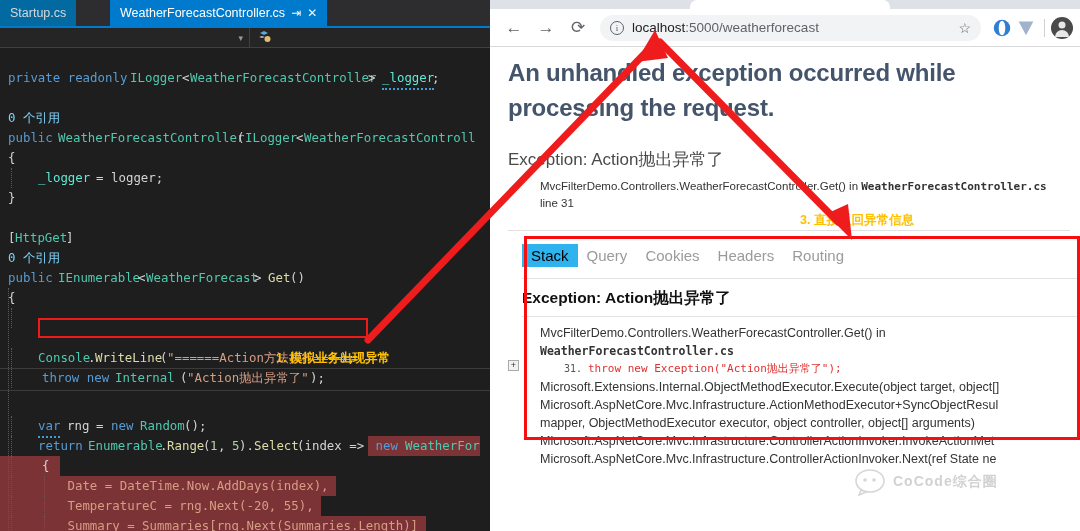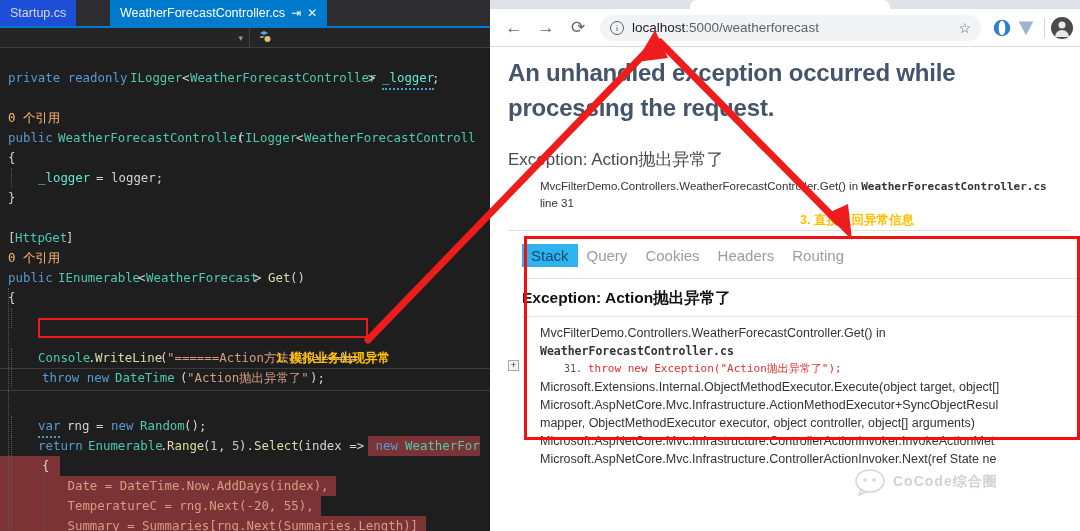--- a/index.html
+++ b/index.html
@@ -18,21 +18,21 @@
   #vs-tabstrip {
     position:absolute; left:0; top:0; width:520px; height:26px;
     background:#2d2d30;
   }
   .vs-tab {
     position:absolute; top:0; height:26px;
     display:flex; align-items:center; gap:6px;
     padding:0 10px;
     font-size:12.5px; color:#f1f1f1; white-space:nowrap;
   }
-  .vs-tab.inactive { left:0; background:#1d4ed8; color:#d8d8d8; }
+  .vs-tab.inactive { left:0; background:#0369a1; color:#d8d8d8; }
   .vs-tab.active  { left:110px; background:#007acc; color:#ffffff; }
   .vs-pin, .vs-close { font-size:12px; opacity:.95; line-height:1; }
   .vs-pin { transform:rotate(0deg); }
   #vs-tab-underline {
     position:absolute; left:0; top:26px; width:520px; height:2px; background:#007acc;
   }
   #vs-navbar {
     position:absolute; left:0; top:28px; width:520px; height:20px;
     background:#252526; display:flex; align-items:center;
     border-bottom:1px solid #3f3f46;
@@ -58,21 +58,21 @@
   }
   .cl { position:absolute; left:0; width:520px; height:20px; white-space:pre; }
   .ind { position:absolute; width:1px; height:20px; border-left:1px dotted #5a5a5a; }
   .txt { position:absolute; white-space:pre; }
   .kw   { color:#569cd6; }
   .ty   { color:#4ec9b0; }
   .st   { color:#d69d85; }
   .num  { color:#b5cea8; }
   .pl   { color:#d4d4d4; }
   .attr { color:#4ec9b0; }
-  .ref  { color:#fdba74; }
+  .ref  { color:#7dd3fc; }
   .id   { color:#5eead4; }
   .method { color:#dcdcaa; }
   .sel  { background:#7c3336; }
   .squiggle { border-bottom:2px dotted #3f9cd6; }
   .hsep {
     position:absolute; left:0; width:520px; height:1px; background:#3b3b3b;
   }
   #vs-scroll-right {
     position:absolute; right:0; top:48px; width:5px; height:483px; background:#3e3e42;
   }
@@ -160,21 +160,21 @@
   #panel {
     position:absolute; left:32px; top:190px; width:558px;
   }
   #tabs {
     position:absolute; left:0; top:0; height:34px;
     display:flex; align-items:center; gap:0;
   }
   .ptab {
     font-size:15px; color:#9b9b9b; padding:3px 9px; white-space:nowrap;
   }
-  .ptab.active { background:#2fb3ee; color:#0c4a6e; }
+  .ptab.active { background:#2fb3ee; color:#000000; }
   #hr2 { position:absolute; left:0; top:40px; width:558px; height:1px; background:#e4e4e4; }
   #exc-head {
     position:absolute; left:0; top:50px;
     font-size:15.5px; font-weight:bold; color:#111; white-space:nowrap;
   }
   #hr3 { position:absolute; left:0; top:78px; width:558px; height:1px; background:#e4e4e4; }
 
   #stack { position:absolute; left:0; top:86px; width:558px; }
   .sframe { position:relative; font-size:12.5px; color:#333; line-height:18px; }
   .sframe .bold-mono {
@@ -286,21 +286,21 @@
     </div>
     <div class="cl" style="top:240px">
       <span class="ind" style="left:11px"></span>
     </div>
 
     <div class="cl" style="top:280px">
       <span class="ind" style="left:11px"></span><span class="txt ty" style="left:38px">Console</span><span class="txt pl" style="left:88px">.</span><span class="txt method" style="left:95px">WriteLine</span><span class="txt pl" style="left:160px">(</span><span class="txt st" style="left:167px">"======Action方法执行======"</span><span class="txt pl" style="left:340px">);</span>
     </div>
 
     <div class="cl" style="top:300px">
-      <span class="ind" style="left:11px"></span><span class="txt kw" style="left:42px">throw new</span><span class="txt ty" style="left:115px">DateTime</span><span class="txt pl" style="left:180px">(</span><span class="txt st" style="left:187px">"Action抛出异常了"</span><span class="txt pl" style="left:310px">);</span>
+      <span class="ind" style="left:11px"></span><span class="txt kw" style="left:42px">throw new</span><span class="txt ty" style="left:115px">Internal</span><span class="txt pl" style="left:180px">(</span><span class="txt st" style="left:187px">"Action抛出异常了"</span><span class="txt pl" style="left:310px">);</span>
     </div>
     <div class="hsep" style="top:320px"></div>
     <div class="hsep" style="top:342px"></div>
 
     <div class="cl" style="top:348px">
       <span class="ind" style="left:11px"></span><span class="txt kw squiggle" style="left:38px">var</span><span class="txt pl" style="left:67px">rng</span><span class="txt pl" style="left:96px">=</span><span class="txt kw" style="left:111px">new</span><span class="txt ty" style="left:140px">Random</span><span class="txt pl" style="left:184px">();</span>
     </div>
     <div class="cl" style="top:368px">
       <span class="ind" style="left:11px"></span><span class="txt kw" style="left:38px">return</span><span class="txt ty" style="left:88px">Enumerable</span><span class="txt pl" style="left:160px">.</span><span class="txt method" style="left:167px">Range</span><span class="txt pl" style="left:203px">(</span><span class="txt num" style="left:210px">1</span><span class="txt pl" style="left:218px">,</span><span class="txt num" style="left:232px">5</span><span class="txt pl" style="left:239px">).</span><span class="txt method" style="left:254px">Select</span><span class="txt pl" style="left:297px">(index =&gt;</span><span class="txt kw sel" style="left:368px">&nbsp;new&nbsp;</span><span class="txt ty sel" style="left:405px">WeatherFor</span>
     </div>

